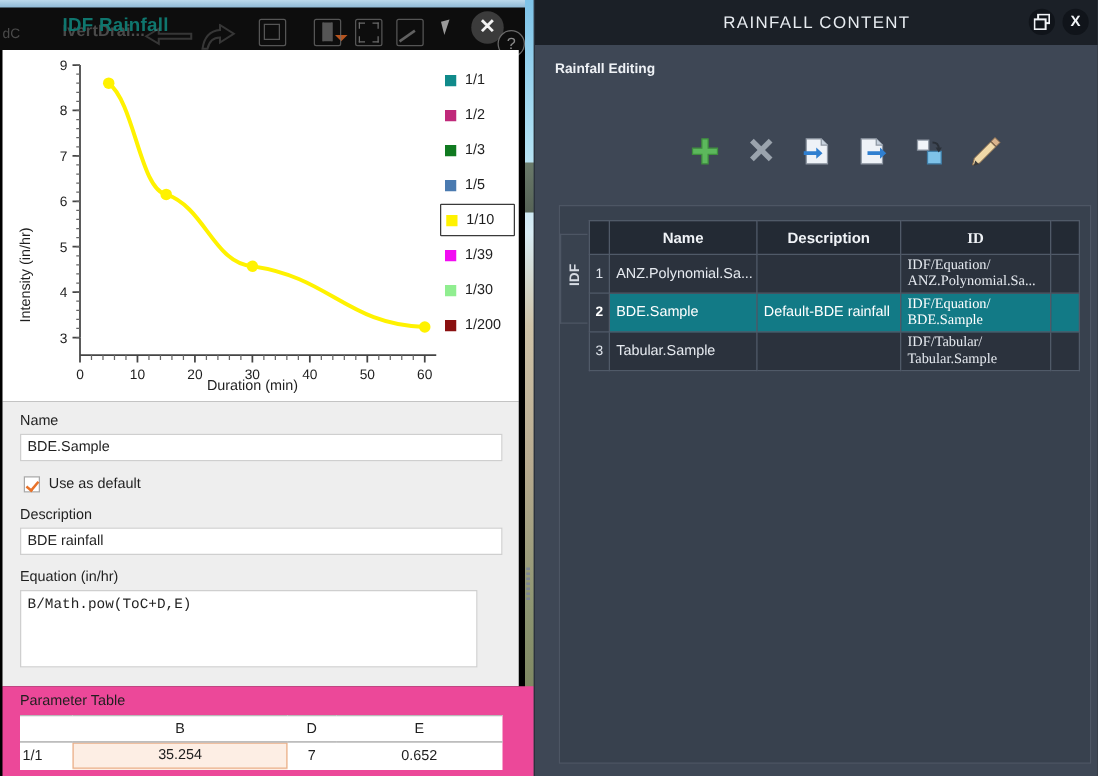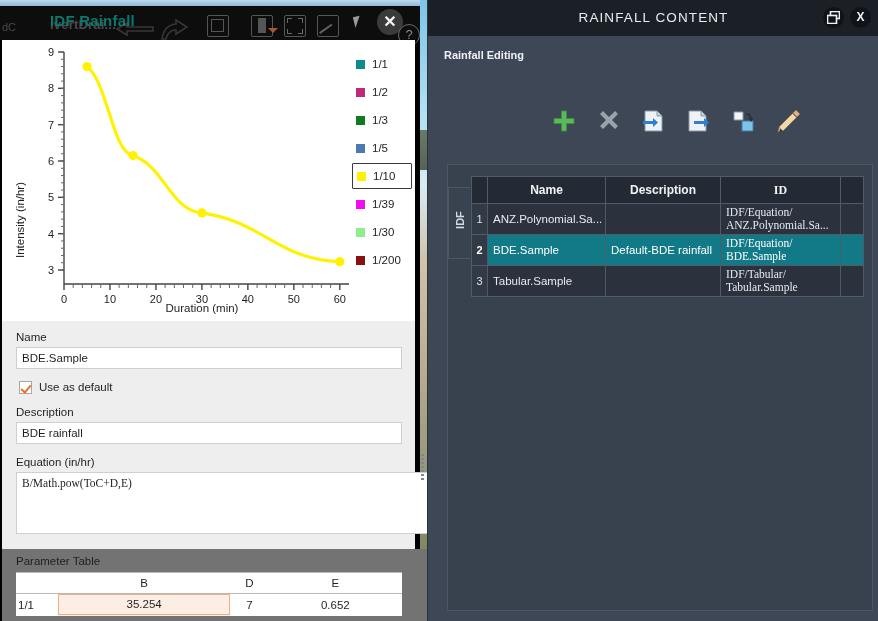--- a/index.html
+++ b/index.html
@@ -128,40 +128,40 @@
     position:absolute; left:2px; top:321px; width:413px; height:228px;
     background:#eeeeee; padding:10px 14px 0 14px;
   }
   .f-label{ font-size:11.5px; color:#1f1f1f; margin-bottom:4px; }
   .f-input{
     width:386px; height:22px; background:#fff; border:1px solid #cfcfcf;
     font-size:11.5px; color:#1f1f1f; padding:3px 5px; margin-bottom:12px;
     font-family:"Liberation Sans",sans-serif;
   }
   .f-area{
-    width:430px; height:62px; background:#fff; border:1px solid #cfcfcf;
+    width:366px; height:62px; background:#fff; border:1px solid #cfcfcf;
     font-size:11.5px; color:#1f1f1f; padding:4px 5px; resize:none;
-    font-family:Liberation Serif, serif;
+    font-family:Liberation Mono, monospace;
   }
   #chk-row{ display:flex; align-items:flex-start; margin:0 0 12px 3px; }
   #chk-box{
     width:13px;height:13px; background:#fff; border:1px solid #a8a8a8;
     margin-right:7px; position:relative; flex:0 0 auto;
   }
   #chk-box:after{
     content:""; position:absolute; left:3px; top:1px; width:4px; height:8px;
     border-right:2px solid #e8722a; border-bottom:2px solid #e8722a;
     transform:rotate(40deg);
   }
   #chk-lb{ font-size:11.5px; color:#1f1f1f; }
 
   
   #param-area{
     position:absolute; left:2px; top:549px; width:494px; height:72px;
-    background:#737373; padding:6px 14px 0 14px;
+    background:#ec4899; padding:6px 14px 0 14px;
   }
   #param-title{ font-size:11.5px; color:#1f1f1f; margin-bottom:5px; }
   #param-table{
     width:386px; background:#fff; border-top:1px solid #b9b9b9;
     border-collapse:collapse;
   }
   #param-table th{
     font-size:11.5px; font-weight:normal; color:#1f1f1f; height:21px;
     border-bottom:1px solid #b9b9b9; text-align:center;
   }

